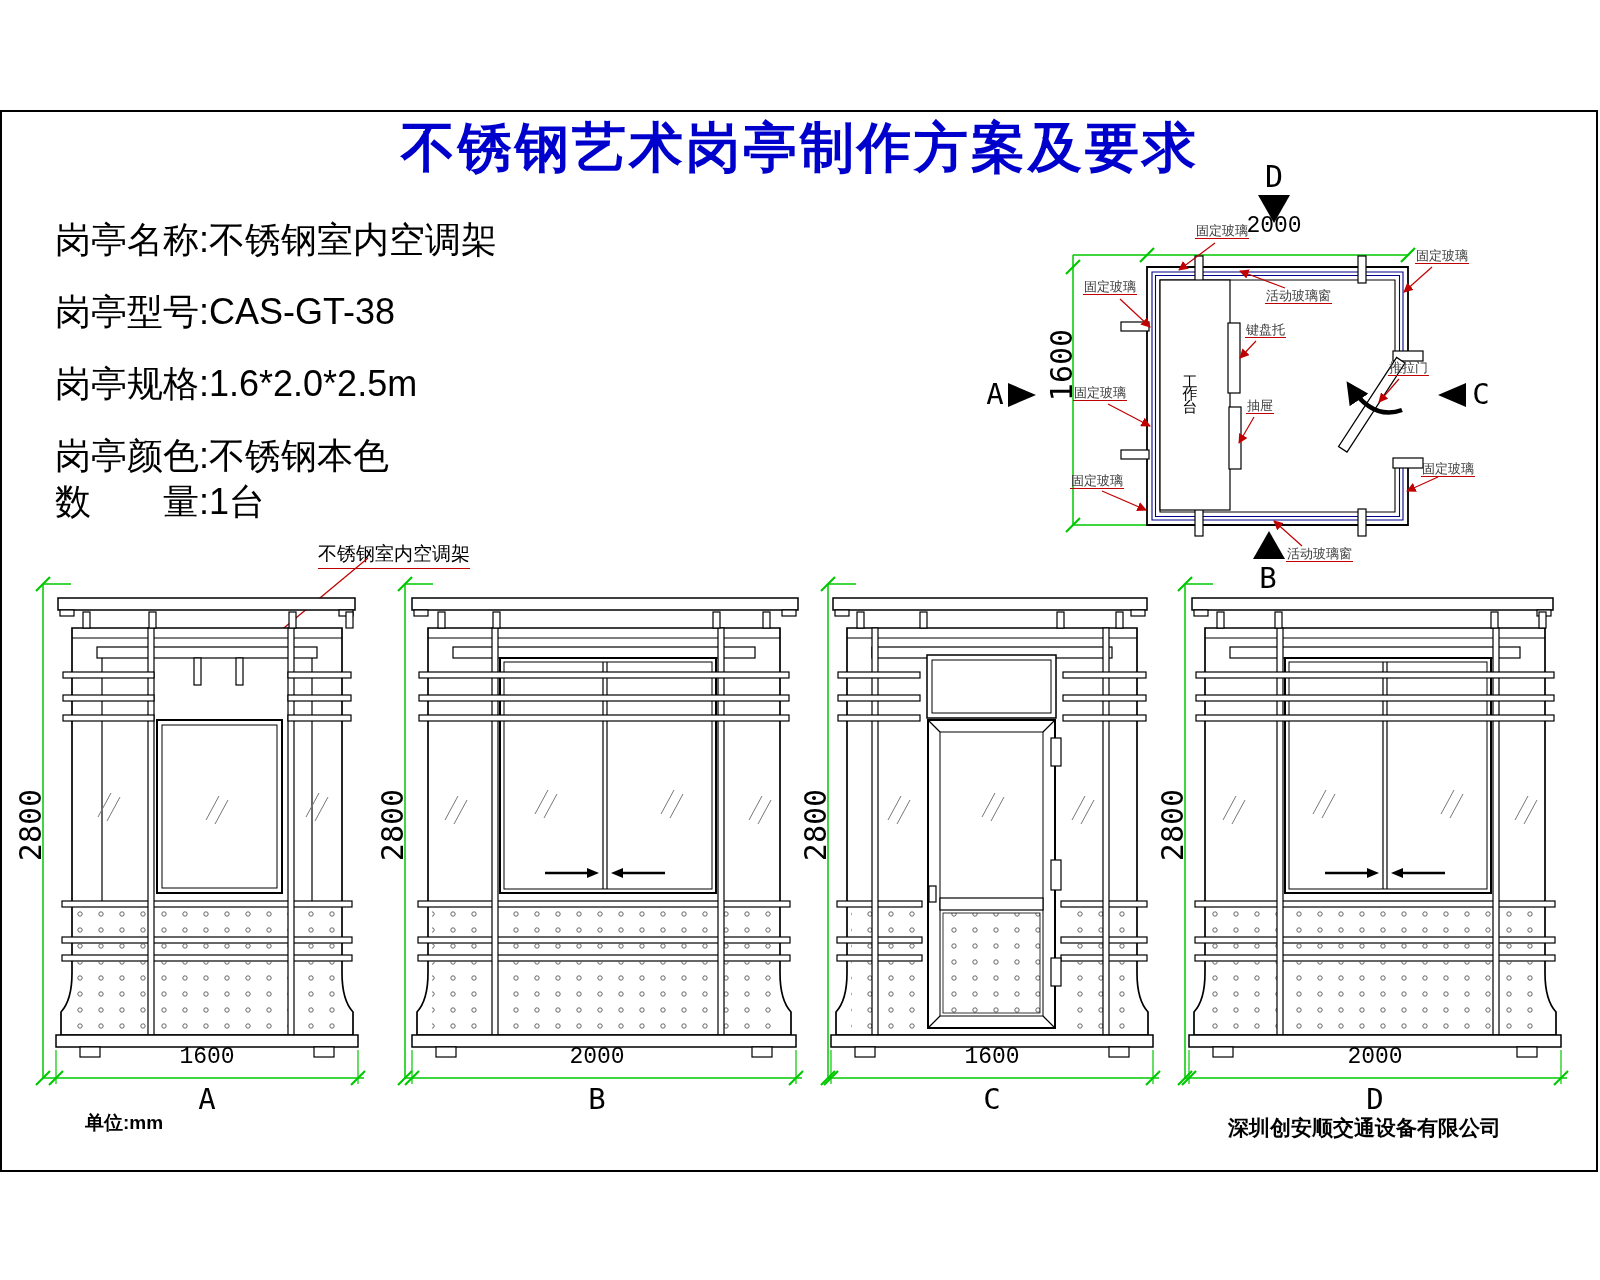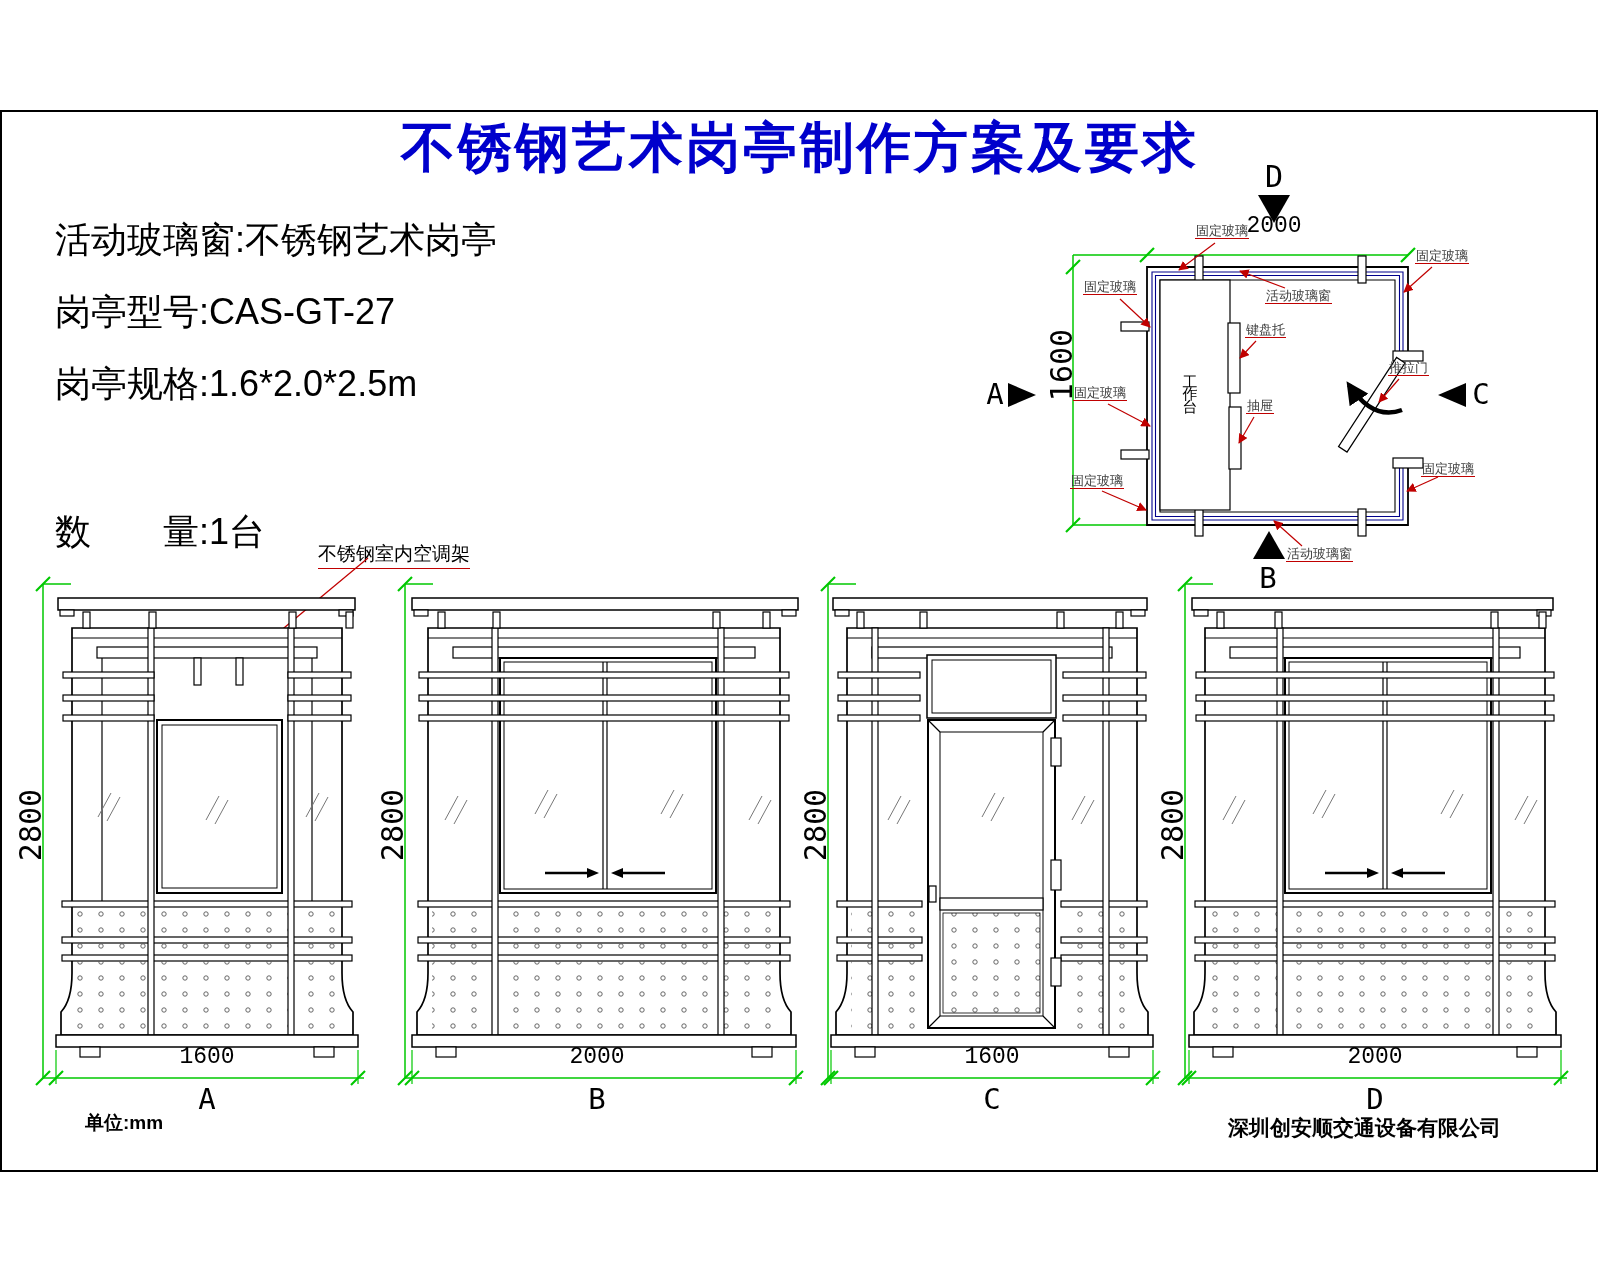--- a/index.html
+++ b/index.html
@@ -37,24 +37,25 @@
 </style>
 </head>
 <body>
 
 <div id="page">
 
   <div id="border-frame"></div>
 
   <div id="title">不锈钢艺术岗亭制作方案及要求</div>
 
-  <div class="spec-row" style="top:216px">活动玻璃窗:不锈钢艺术岗亭</div>
-  <div class="spec-row" style="top:288px">岗亭型号:CAS-GT-27</div>
+  <div class="spec-row" style="top:216px">岗亭名称:不锈钢室内空调架</div>
+  <div class="spec-row" style="top:288px">岗亭型号:CAS-GT-38</div>
   <div class="spec-row" style="top:360px">岗亭规格:1.6*2.0*2.5m</div>
-  <div class="spec-row" style="top:508px">数　　量:1台</div>
+  <div class="spec-row" style="top:432px">岗亭颜色:不锈钢本色</div>
+  <div class="spec-row" style="top:478px">数　　量:1台</div>
 
   <div id="plan">
     <svg width="530" height="460" viewBox="0 0 530 460">
       <defs>
         <marker id="redArr" viewBox="0 0 10 10" refX="9" refY="5" markerWidth="8" markerHeight="8" orient="auto-start-reverse">
           <path d="M0,0 L10,5 L0,10 z" fill="#c00000"></path>
         </marker>
         <marker id="blkArr" viewBox="0 0 10 10" refX="8" refY="5" markerWidth="5" markerHeight="5" orient="auto-start-reverse">
           <path d="M0,0 L10,5 L0,10 z" fill="#000"></path>
         </marker>

